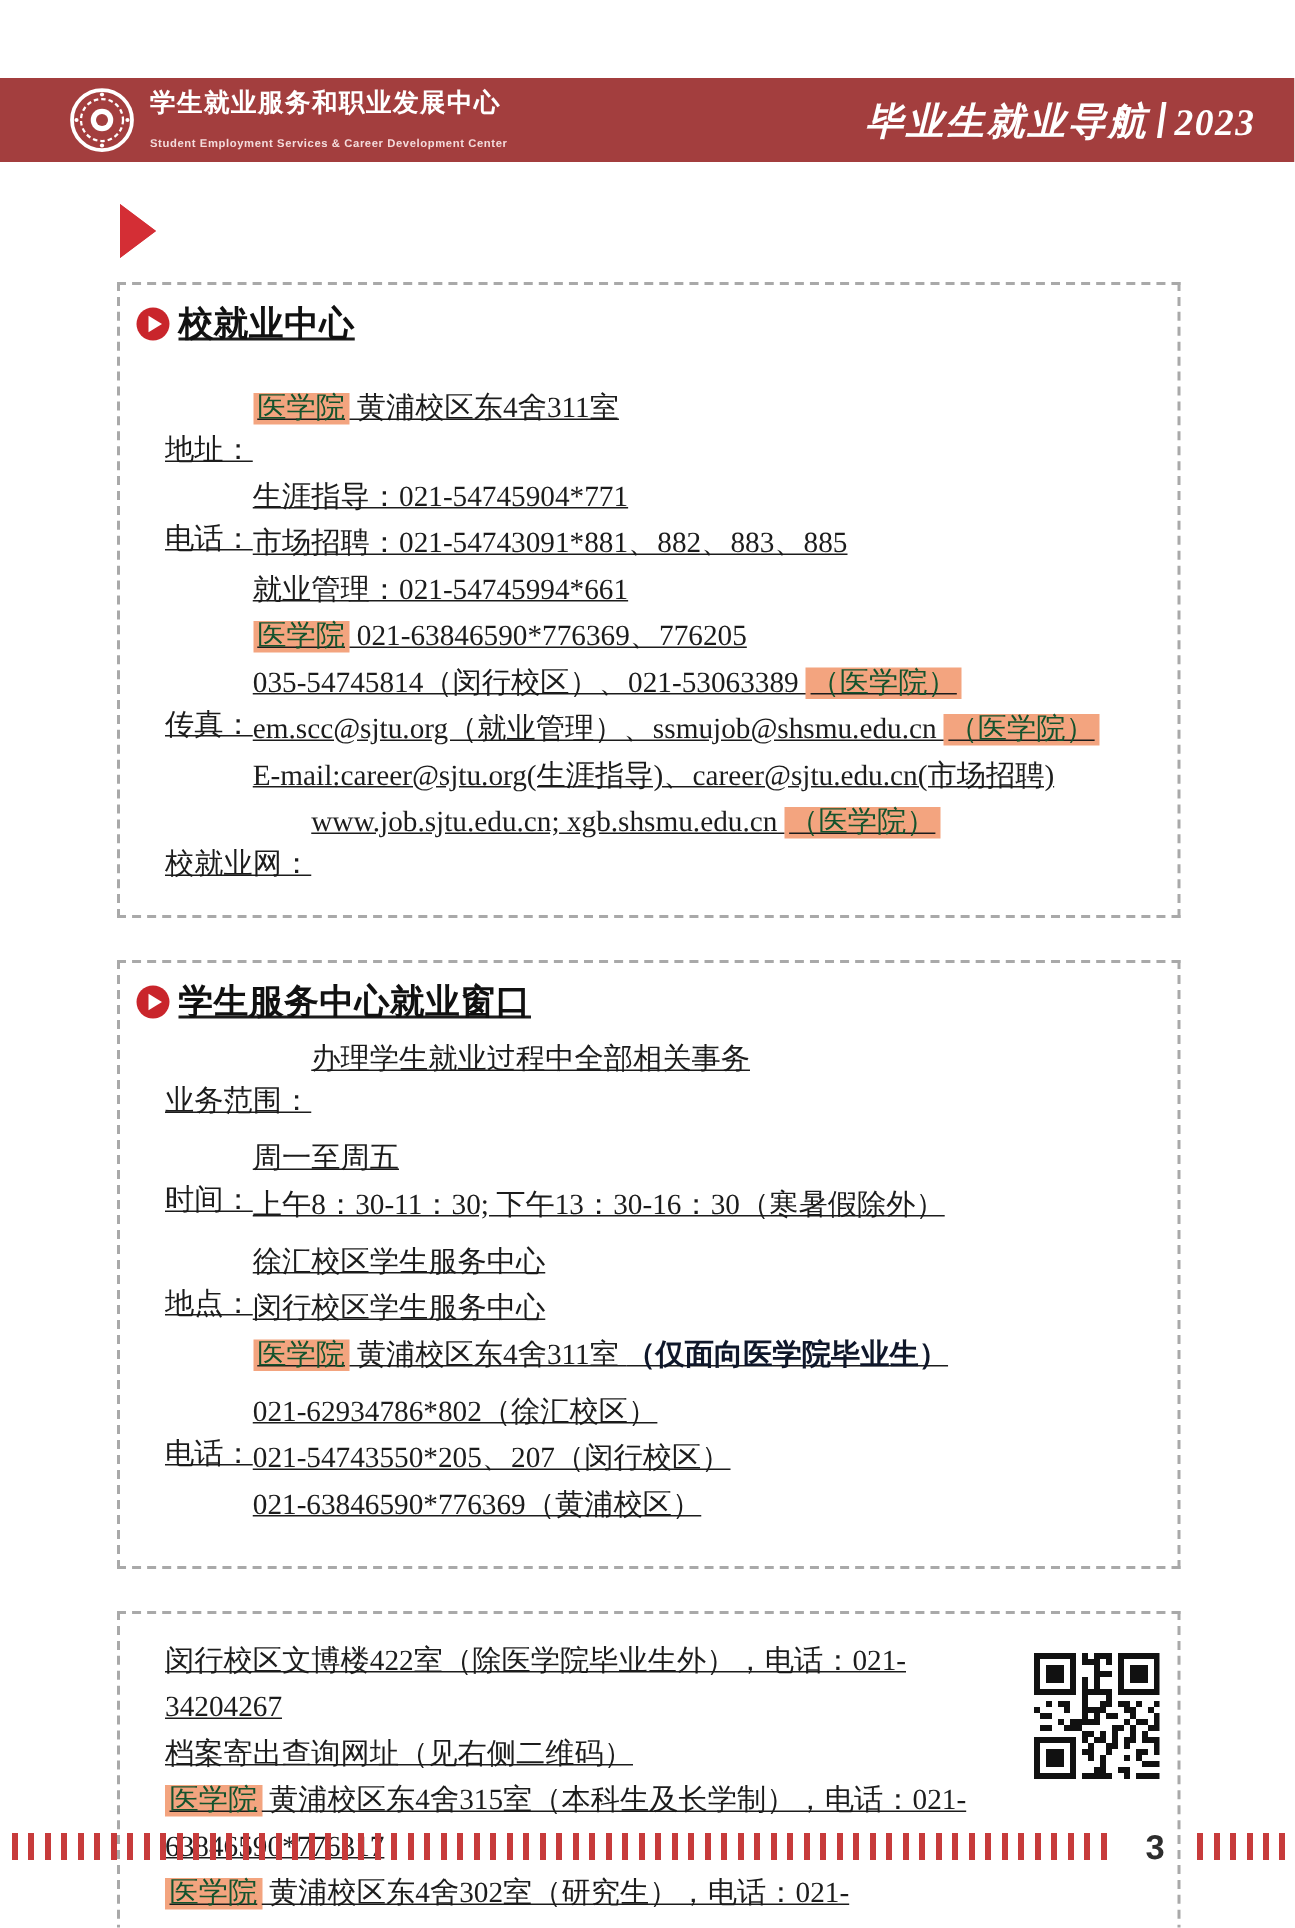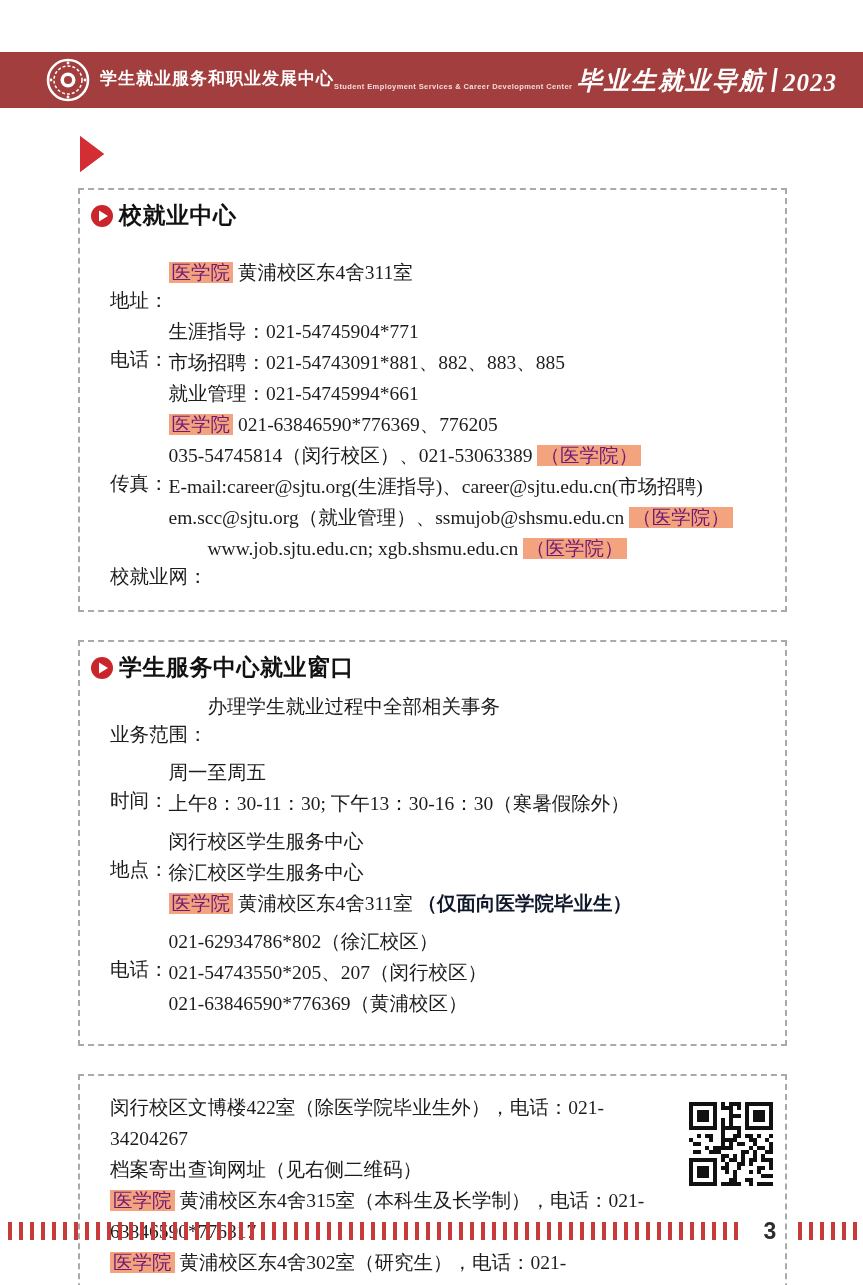--- a/index.html
+++ b/index.html
@@ -9,49 +9,49 @@
     color:#1c1c1c;overflow:hidden;
   }
   
   .top-spacer{height:52px;}
   .header-band{
     height:56px;background:#a33e3e;display:flex;align-items:center;
     padding:0 26px 0 46px;box-sizing:border-box;justify-content:space-between;
   }
   .brand{display:flex;align-items:center;gap:10px;}
   .logo-svg{width:44px;height:44px;display:block;}
-  .brand-text{display:flex;flex-direction:row;line-height:1.15;}
+  .brand-text{display:flex;flex-direction:column;line-height:1.15;}
   .brand-cn{color:#fff;font-weight:bold;font-size:17px;letter-spacing:1px;font-family:"Liberation Sans","DejaVu Sans",sans-serif;}
   .brand-en{color:#f4dcdc;font-size:7.5px;font-weight:bold;letter-spacing:.4px;font-family:"Liberation Sans","DejaVu Sans",sans-serif;margin-top:14px;}
   .banner{display:flex;align-items:flex-end;color:#fff;font-style:italic;font-weight:bold;}
   .banner-title{font-size:25px;letter-spacing:2px;}
   .banner-divider{width:3px;height:24px;background:#fff;margin:0 7px;align-self:center;transform:skewX(-8deg);}
   .banner-year{font-size:25px;letter-spacing:1px;}
   
   .page-title-row{display:flex;align-items:center;margin:26px 0 14px 78px;gap:8px;}
   .chevron-svg{width:30px;height:40px;display:block;}
   .page-title{font-size:30px;font-weight:bold;color:#262626;letter-spacing:1px;font-family:"Liberation Sans","DejaVu Sans",sans-serif;}
   
   .box{
     border:2px dashed #a9a9a9;margin:0 76px 28px 78px;
-    padding:10px 16px 18px 10px;box-sizing:border-box;position:relative;
+    padding:10px 16px 18px 10px;box-sizing:border-box;position:relative;text-decoration:underline;
   }
   .section-heading{display:flex;align-items:center;gap:5px;}
   .bullet-svg{width:24px;height:24px;display:block;flex:0 0 auto;}
   .section-title{font-size:23px;font-weight:bold;color:#111;letter-spacing:.5px;}
   .section-body{margin-left:20px;}
   .box[data-section="0"] .section-body{margin-top:26px;}
   .box[data-section="1"] .section-body{margin-top:8px;}
   .box[data-section="2"] .section-body{margin-top:6px;margin-right:104px;}
   .row{display:flex;align-items:flex-start;margin-bottom:0;}
   .box[data-section="1"] .row{margin-bottom:7px;}
   .lbl{white-space:nowrap;font-size:19.5px;line-height:31px;margin-top:28px;}
   .vals{flex:1;}
   .line{font-size:19.5px;line-height:31px;}
-  .hl{background:#f3a47f;color:#701a75;padding:0 3px;}
+  .hl{background:#f3a47f;color:#14532d;padding:0 3px;}
   .rb{color:#0f172a;font-weight:bold;}
   .qr-wrap{position:absolute;top:26px;right:12px;width:84px;height:84px;}
   
   .footer{position:absolute;left:0;right:0;top:1218px;height:26px;display:flex;align-items:center;}
   .bars{height:18px;background:repeating-linear-gradient(to right,#c73b3b 0 4px,transparent 4px 11px);}
   .bars-left{width:734px;margin-left:8px;}
   .bars-right{width:63px;}
   .page-num{width:56px;text-align:center;font-size:23px;font-weight:bold;color:#2d2d2d;font-family:"Liberation Sans","DejaVu Sans",sans-serif;}
 </style>
 </head>
@@ -111,22 +111,22 @@
           <div class="line"><span>生涯指导：021-54745904*771</span></div>
           <div class="line"><span>市场招聘：021-54743091*881、882、883、885</span></div>
           <div class="line"><span>就业管理：021-54745994*661</span></div>
           <div class="line"><span class="hl">医学院</span><span> 021-63846590*776369、776205</span></div>
         </div>
       </div>
       <div class="row">
         <span class="lbl">传真：</span>
         <div class="vals">
           <div class="line"><span>035-54745814（闵行校区）、021-53063389 </span><span class="hl">（医学院）</span></div>
+          <div class="line"><span>em.scc@sjtu.org（就业管理）、ssmujob@shsmu.edu.cn </span><span class="hl">（医学院）</span></div>
           <div class="line"><span>E-mail:career@sjtu.org(生涯指导)、career@sjtu.edu.cn(市场招聘)</span></div>
-          <div class="line"><span>em.scc@sjtu.org（就业管理）、ssmujob@shsmu.edu.cn </span><span class="hl">（医学院）</span></div>
         </div>
       </div>
       <div class="row">
         <span class="lbl">校就业网：</span>
         <div class="vals">
           <div class="line"><span>www.job.sjtu.edu.cn; xgb.shsmu.edu.cn </span><span class="hl">（医学院）</span></div>
         </div>
       </div>
     </div>
 </div>
@@ -149,22 +149,22 @@
       <div class="row">
         <span class="lbl">时间：</span>
         <div class="vals">
           <div class="line"><span>周一至周五</span></div>
           <div class="line"><span>上午8：30-11：30; 下午13：30-16：30（寒暑假除外）</span></div>
         </div>
       </div>
       <div class="row">
         <span class="lbl">地点：</span>
         <div class="vals">
+          <div class="line"><span>徐汇校区学生服务中心</span></div>
           <div class="line"><span>闵行校区学生服务中心</span></div>
-          <div class="line"><span>徐汇校区学生服务中心</span></div>
           <div class="line"><span class="hl">医学院</span><span> 黄浦校区东4舍311室 </span><span class="rb">（仅面向医学院毕业生）</span></div>
         </div>
       </div>
       <div class="row">
         <span class="lbl">电话：</span>
         <div class="vals">
           <div class="line"><span>021-62934786*802（徐汇校区）</span></div>
           <div class="line"><span>021-54743550*205、207（闵行校区）</span></div>
           <div class="line"><span>021-63846590*776369（黄浦校区）</span></div>
         </div>

